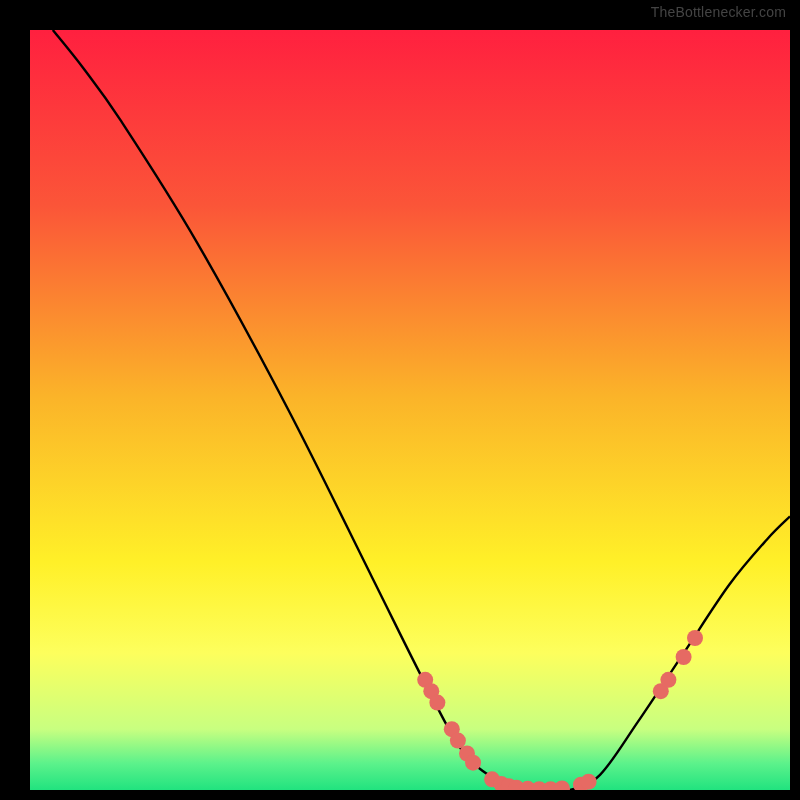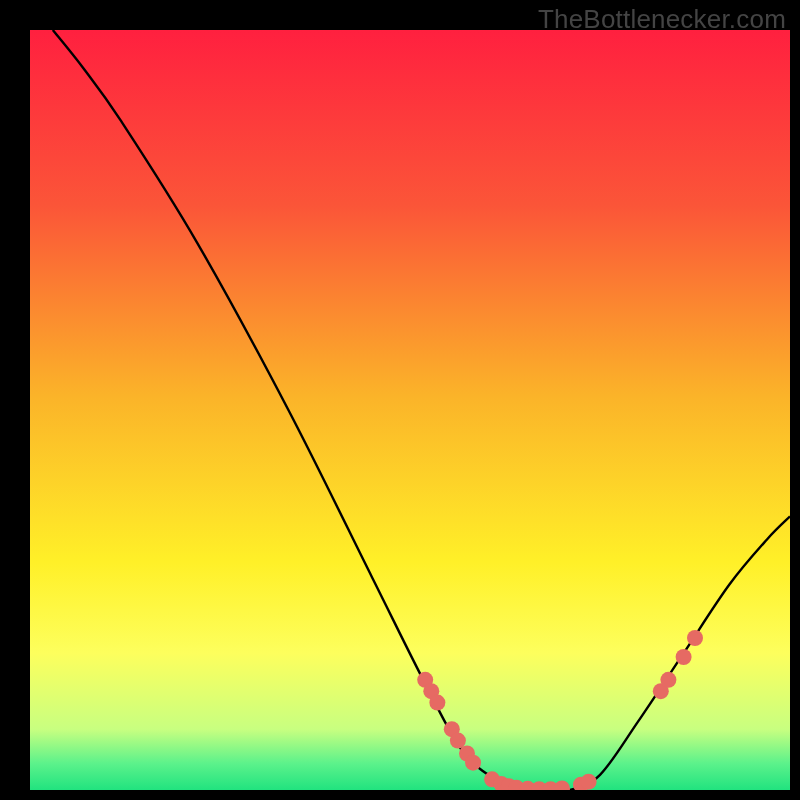--- a/index.html
+++ b/index.html
@@ -14,21 +14,21 @@
   .stage {
     position: relative;
     width: 800px;
     height: 800px;
   }
   .watermark {
     position: absolute;
     top: 4px;
     right: 14px;
     color: #444;
-    font-size: 26px;
+    font-size: 14px;
     letter-spacing: 0.2px;
     font-weight: 400;
     z-index: 50;
   }
   svg.plot {
     position: absolute;
     left: 0;
     top: 0;
     width: 800px;
     height: 800px;

